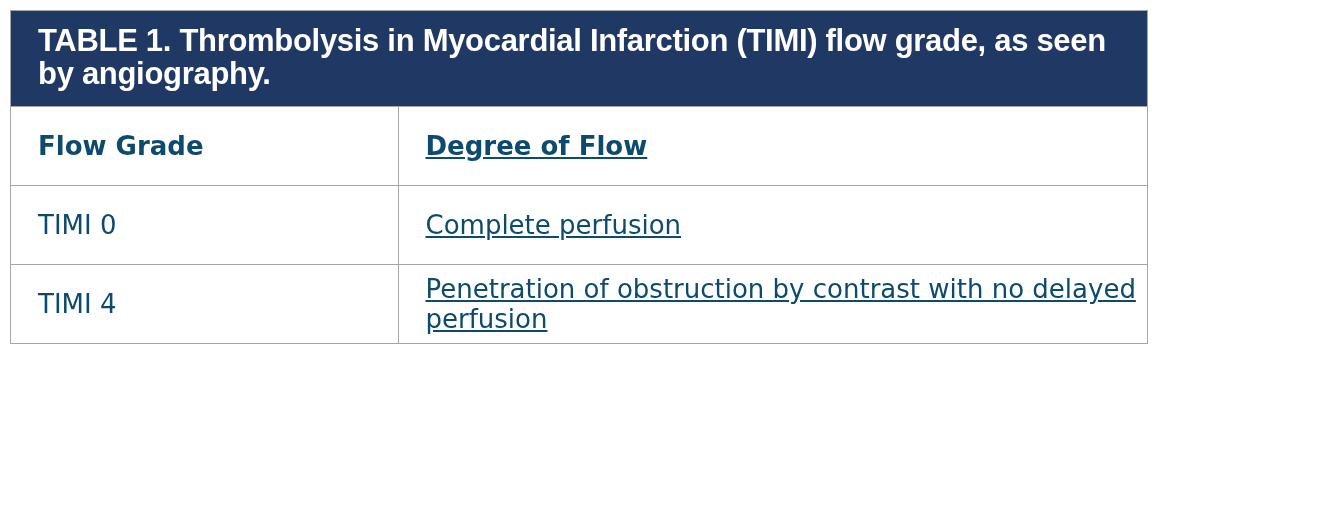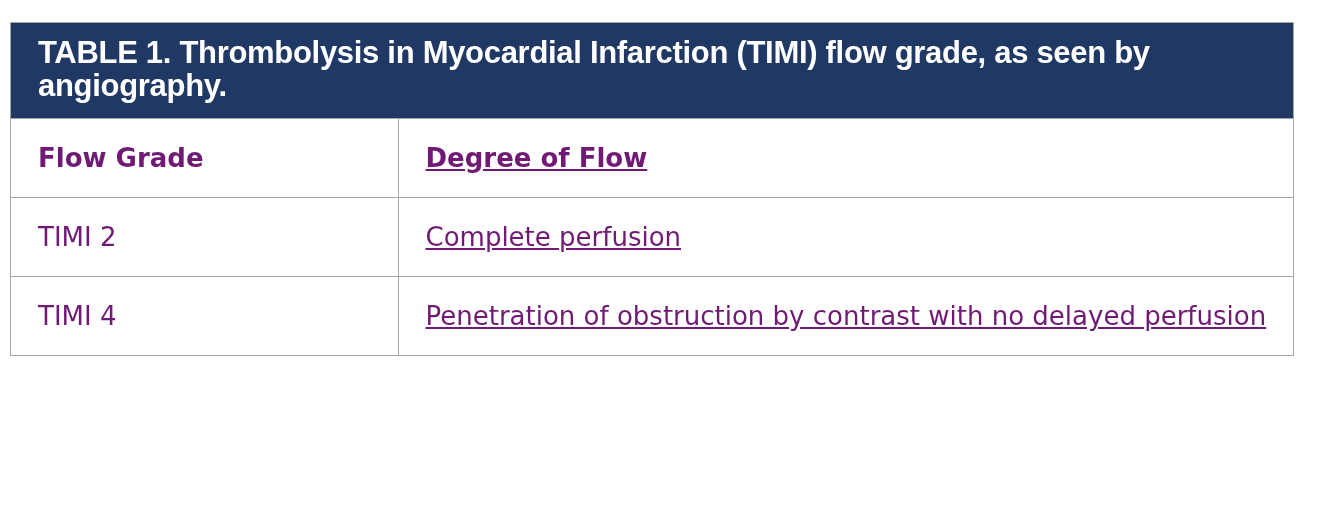--- a/index.html
+++ b/index.html
@@ -1,29 +1,29 @@
 <!DOCTYPE html>
 <html><head>
   <meta charset="utf-8">
   <style>
     html, body { margin: 0; padding: 0; background: #ffffff; }
     body { width: 1330px; height: 514px; position: relative; overflow: hidden; }
     .table-box {
-      position: absolute; left: 10px; top: 22px; width: 1284px;
+      position: absolute; left: 10px; top: 10px; width: 1138px;
       border: 1px solid #a6a6a6; box-sizing: border-box;
     }
     .caption {
       background: #1f3864; color: #ffffff;
       font-family: "Liberation Sans", sans-serif; font-weight: bold;
       font-size: 31px; line-height: 33px; letter-spacing: -0.3px;
       padding: 13px 27px 0 27px; height: 96px; box-sizing: border-box;
       border-bottom: 1px solid #a6a6a6;
     }
     table { border-collapse: collapse; width: 100%; table-layout: fixed;
-      font-family: "DejaVu Sans", sans-serif; color: #701a75; }
+      font-family: "DejaVu Sans", sans-serif; color: #0c4a6e; }
     td, th { border: 1px solid #a6a6a6; height: 78px; padding: 0 0 0 27px;
       text-align: left; vertical-align: middle; font-size: 26px; font-weight: normal; }
     tr:first-child td, tr:first-child th { border-top: none; }
     td:first-child, th:first-child { border-left: none; }
     td:last-child, th:last-child { border-right: none; text-decoration: underline; }
     tr:last-child td { border-bottom: none; }
     th { font-weight: bold; }
     col.c1 { width: 387px; }
   </style>
 </head>
@@ -35,21 +35,21 @@
     <colgroup>
         <col class="c1">
         <col>
       </colgroup>
     <tbody>
         <tr>
       <th>Flow Grade</th>
       <th>Degree of Flow</th>
     </tr>
     <tr>
-      <td>TIMI 2</td>
+      <td>TIMI 0</td>
       <td>Complete perfusion</td>
     </tr>
     <tr>
       <td>TIMI 4</td>
       <td>Penetration of obstruction by contrast with no delayed perfusion</td>
     </tr>
   </tbody>
     </table>
 </div>
 

